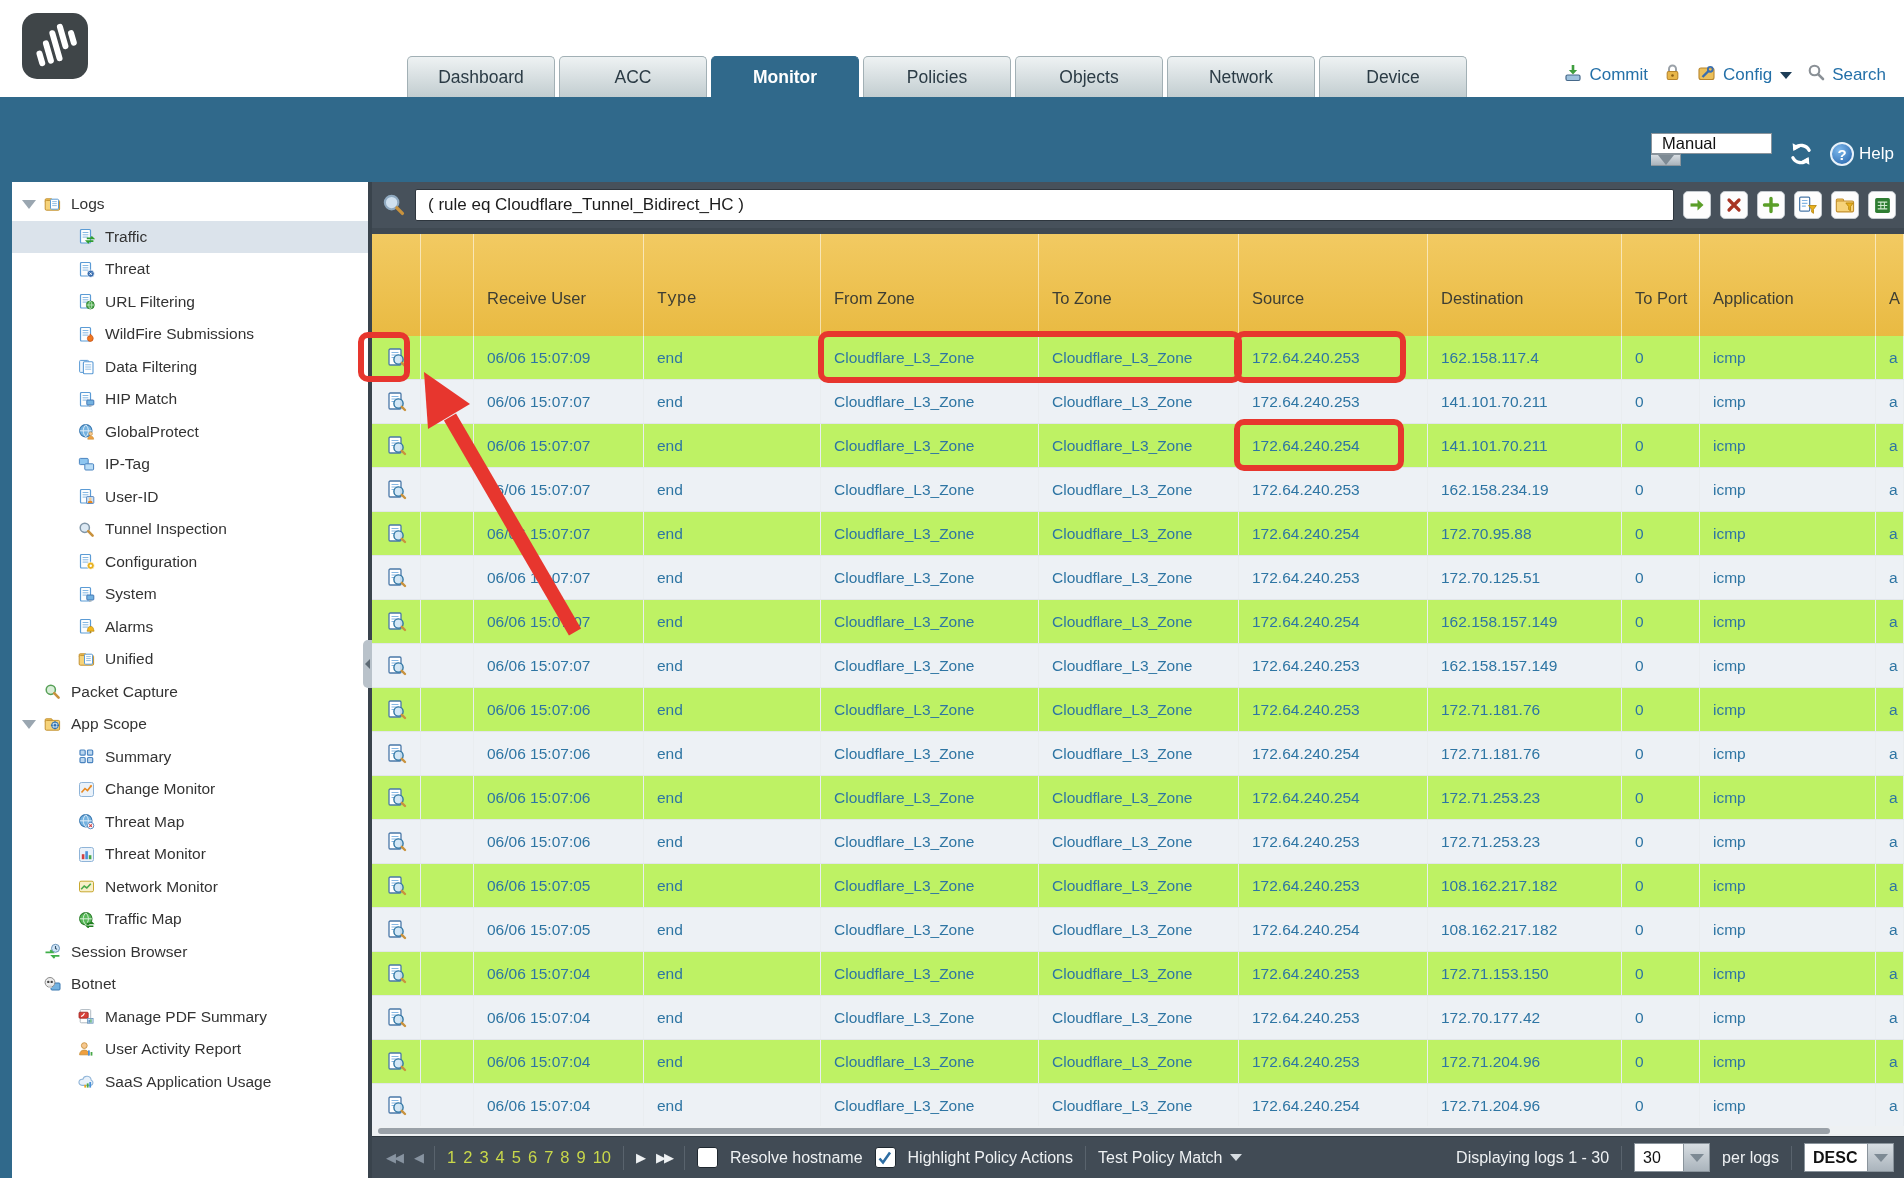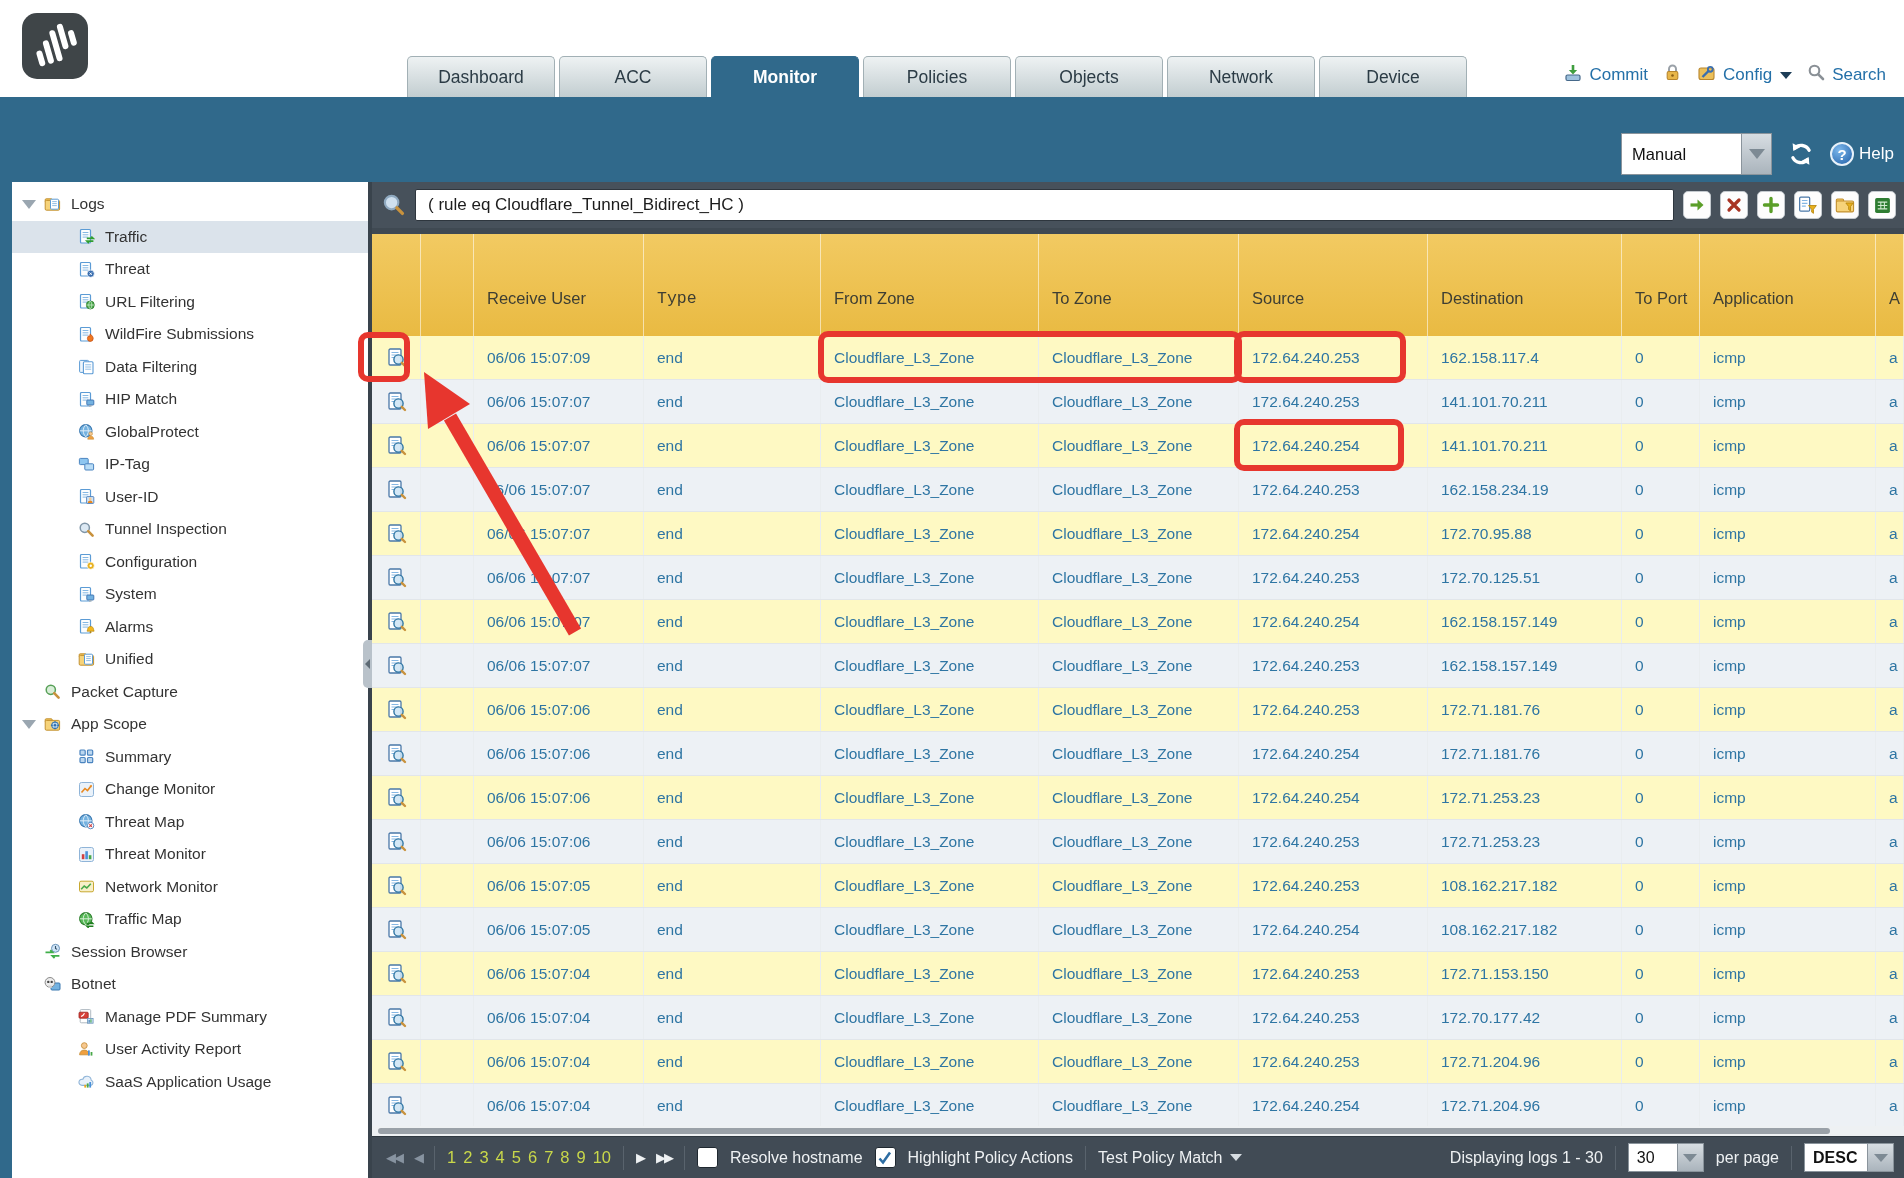--- a/index.html
+++ b/index.html
@@ -23,21 +23,21 @@
 
   .top-actions { position:absolute; right:18px; top:58px; height:34px; display:flex; align-items:center;
     gap:15px; font-size:17px; color:#2470a8; }
   .act { display:flex; align-items:center; gap:6px; cursor:pointer; }
   .caret-blue { width:0; height:0; border-left:6px solid transparent; border-right:6px solid transparent;
     border-top:7px solid #1d3d57; margin-left:2px; }
 
   
   .band { position:relative; height:85px; background:#30698b; }
   .band-controls { position:absolute; right:10px; top:36px; display:flex; align-items:center; gap:16px; }
-  .select { display:flex; height:42px; }
+  .select { display:flex; height:42px;flex-direction:column; }
   .sel-box { background:#fff; border:1px solid #8a949c; display:flex; align-items:center;
     padding:0 10px; font-size:16.5px; color:#111; }
   .manual .sel-box { width:121px; }
   .sel-btn { width:30px; background:linear-gradient(#d7dde2,#aab4bc); border:1px solid #8a949c; border-left:none;
     display:flex; align-items:center; justify-content:center; cursor:pointer; }
   .tri-down { width:0; height:0; border-left:8px solid transparent; border-right:8px solid transparent;
     border-top:10px solid #7d8a94; }
   .help { display:flex; align-items:center; gap:5px; color:#fff; font-size:17px; cursor:pointer; }
   .help-badge { width:24px; height:24px; border-radius:50%; background:radial-gradient(circle at 35% 30%, #7db8ec, #1f5fa8);
     border:2px solid #e8f2fa; color:#fff; font-weight:bold; font-size:15px;
@@ -71,21 +71,21 @@
   .fbtn { width:28px; height:28px; flex:none; background:#fdfdfd; border:1px solid #c3c9ce; border-radius:5px;
     display:flex; align-items:center; justify-content:center; cursor:pointer; }
   .filter-gap { height:6px; background:#3f4952; }
 
   
   .grid { flex:none; }
   .thead { height:102px; display:flex; background:linear-gradient(#f2ca62,#e9ba42); }
   .hc { display:flex; align-items:flex-end; padding:0 0 28px 13px; font-size:16.5px; color:#3e3e33;
     border-right:1px solid rgba(255,255,255,.55); overflow:hidden; white-space:nowrap; cursor:pointer; }
   .tbody { height:790px; overflow:hidden; background:#fff; }
-  .tr { height:44px; display:flex; border-bottom:1px solid #e2e6ea; background:#fef9c3; }
+  .tr { height:44px; display:flex; border-bottom:1px solid #e2e6ea; background:#bef264; }
   .tr.even { background:#edf1f5; }
   .td { line-height:43px; padding-left:13px; font-size:15.5px; color:#2e75a3; overflow:hidden;
     white-space:nowrap; border-right:1px solid #e9edf0; }
   .td.icon { padding:0; display:flex; align-items:center; justify-content:center; cursor:pointer; }
 
   
   .hscroll { height:10px; background:#eef1f3; position:relative; }
   .hthumb { position:absolute; left:6px; top:2px; width:1452px; height:6px; background:#9aa1a8; border-radius:3px; }
 
   
@@ -1002,21 +1002,21 @@
           <i class="caret-white"></i>
         </span>
         <span class="displaying">Displaying logs 1 - 30</span>
         <span class="vsep"></span>
         <span class="mini-select">
           <span class="mini-box w30">30</span>
           <span class="mini-btn">
               <i></i>
             </span>
         </span>
-        <span>per page</span>
+        <span>per logs</span>
         <span class="vsep"></span>
         <span class="mini-select">
           <span class="mini-box desc">DESC</span>
           <span class="mini-btn">
               <i></i>
             </span>
         </span>
       </footer>
     </main>
   </div>

